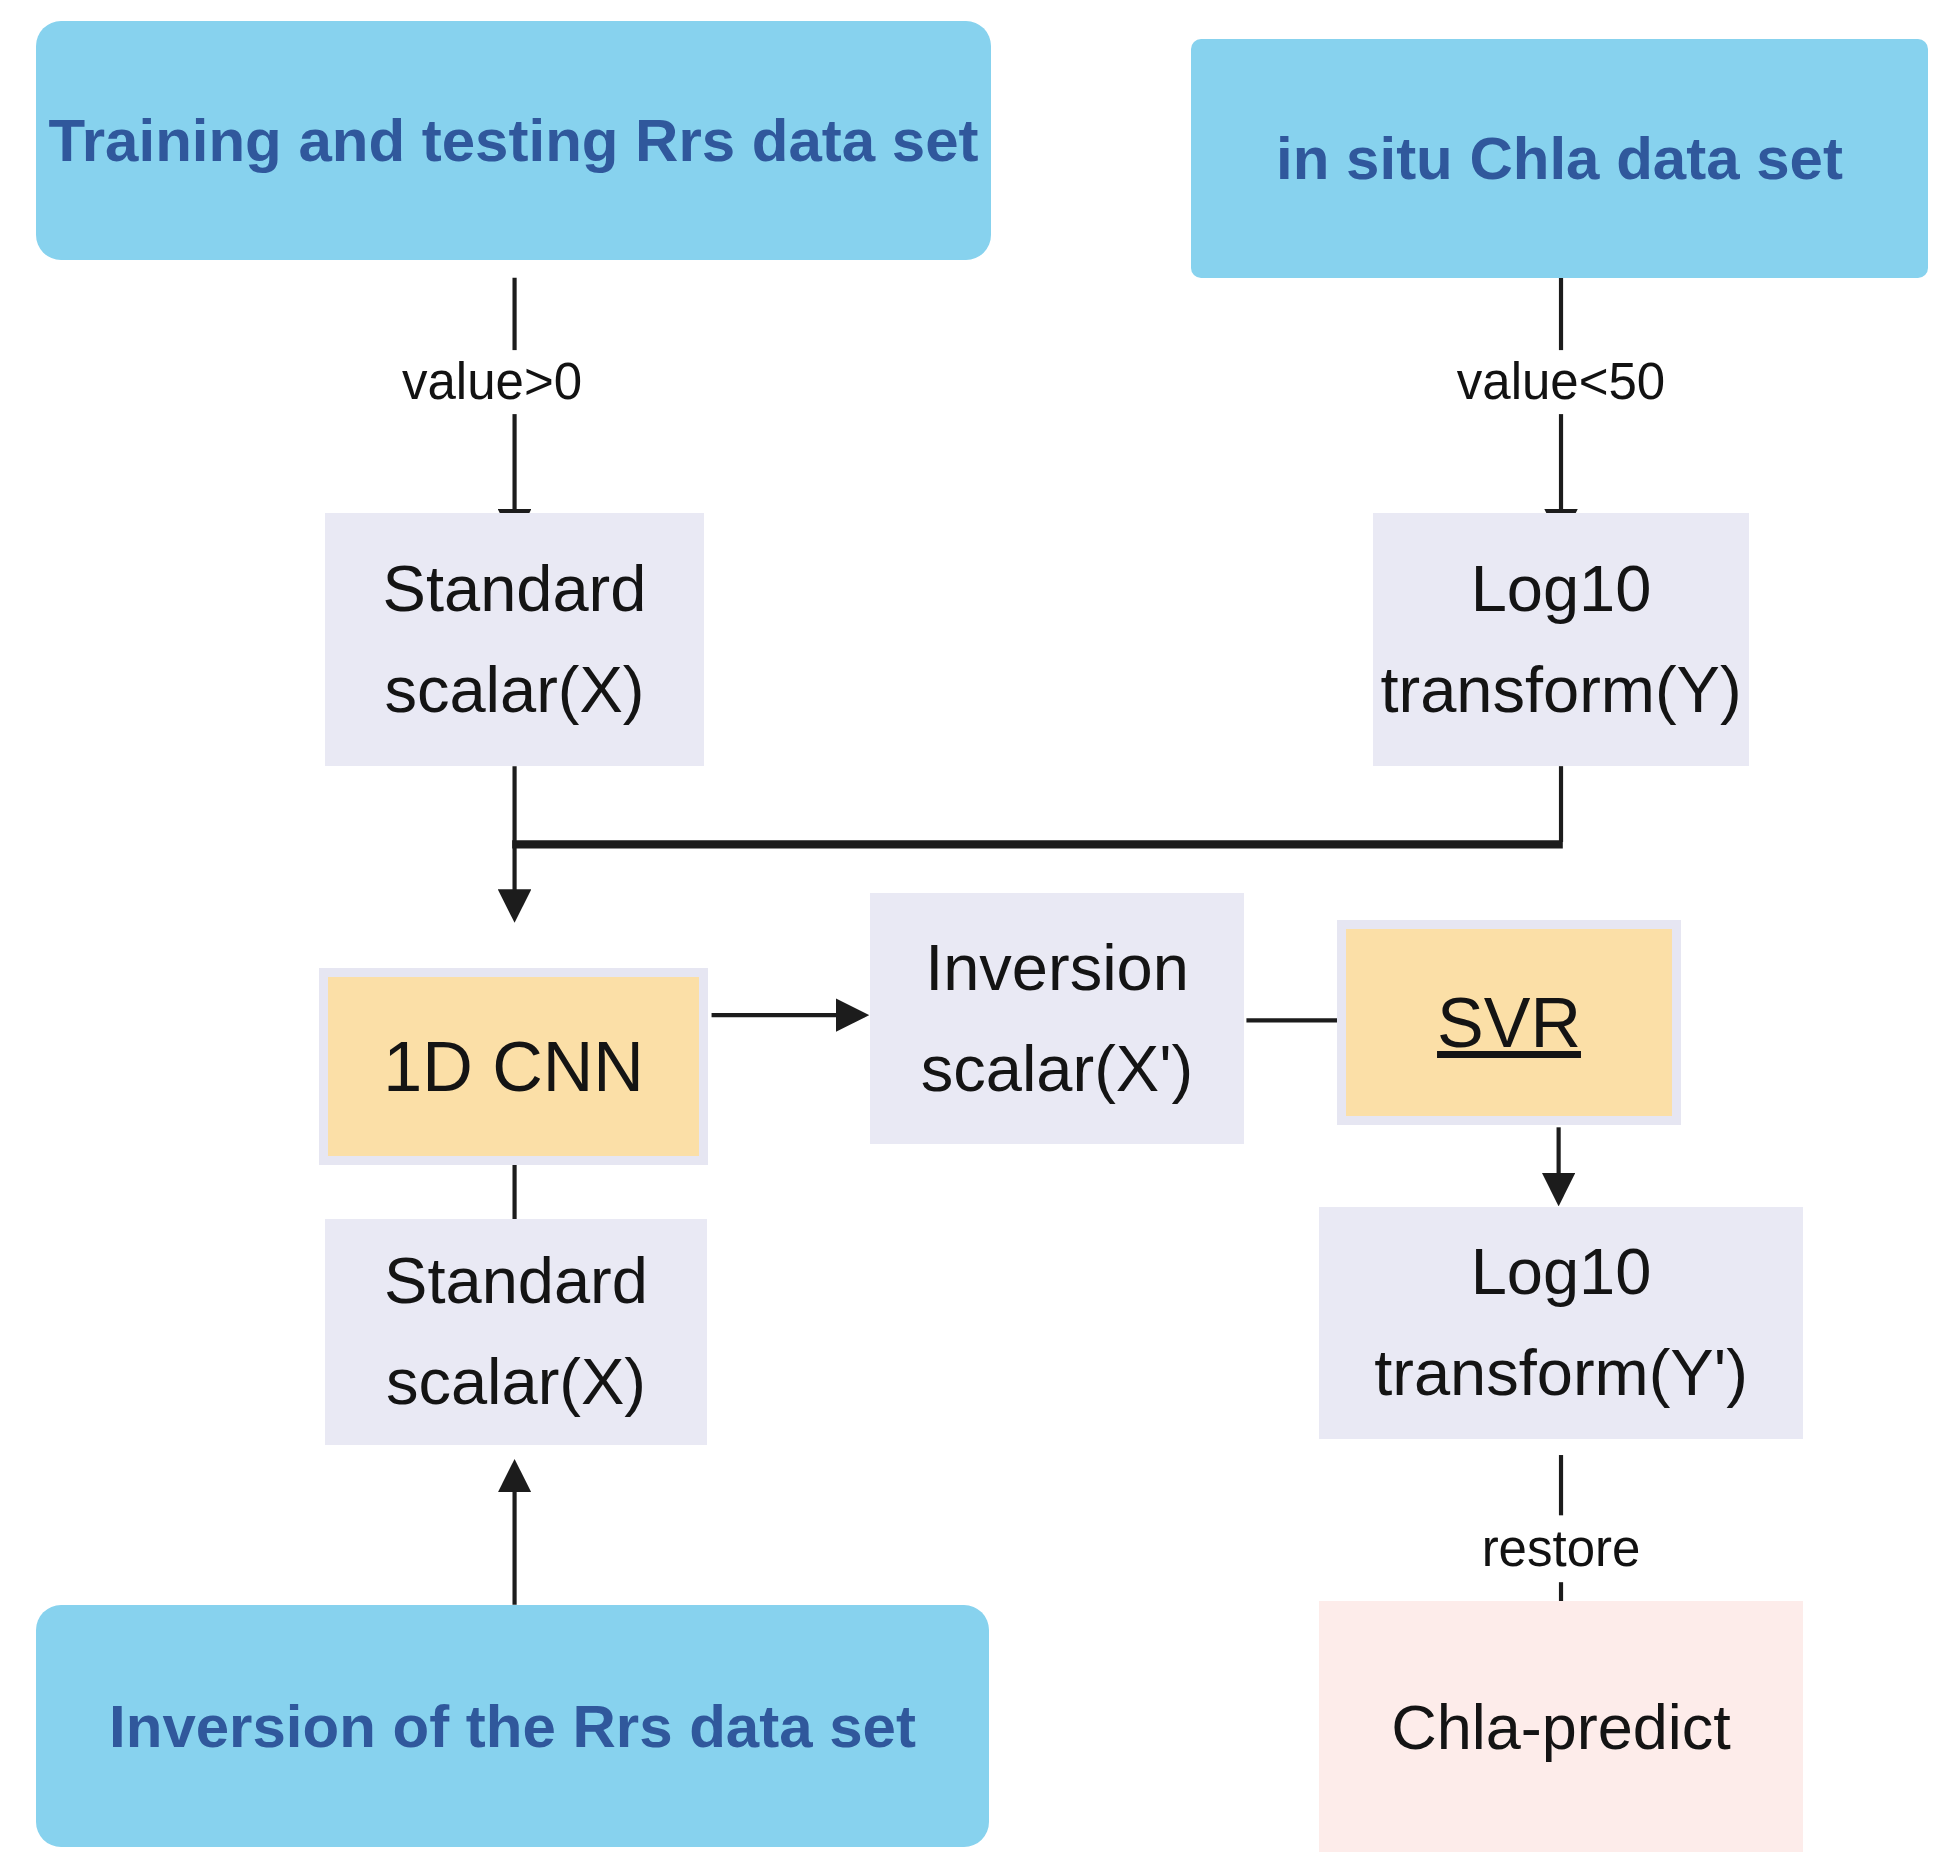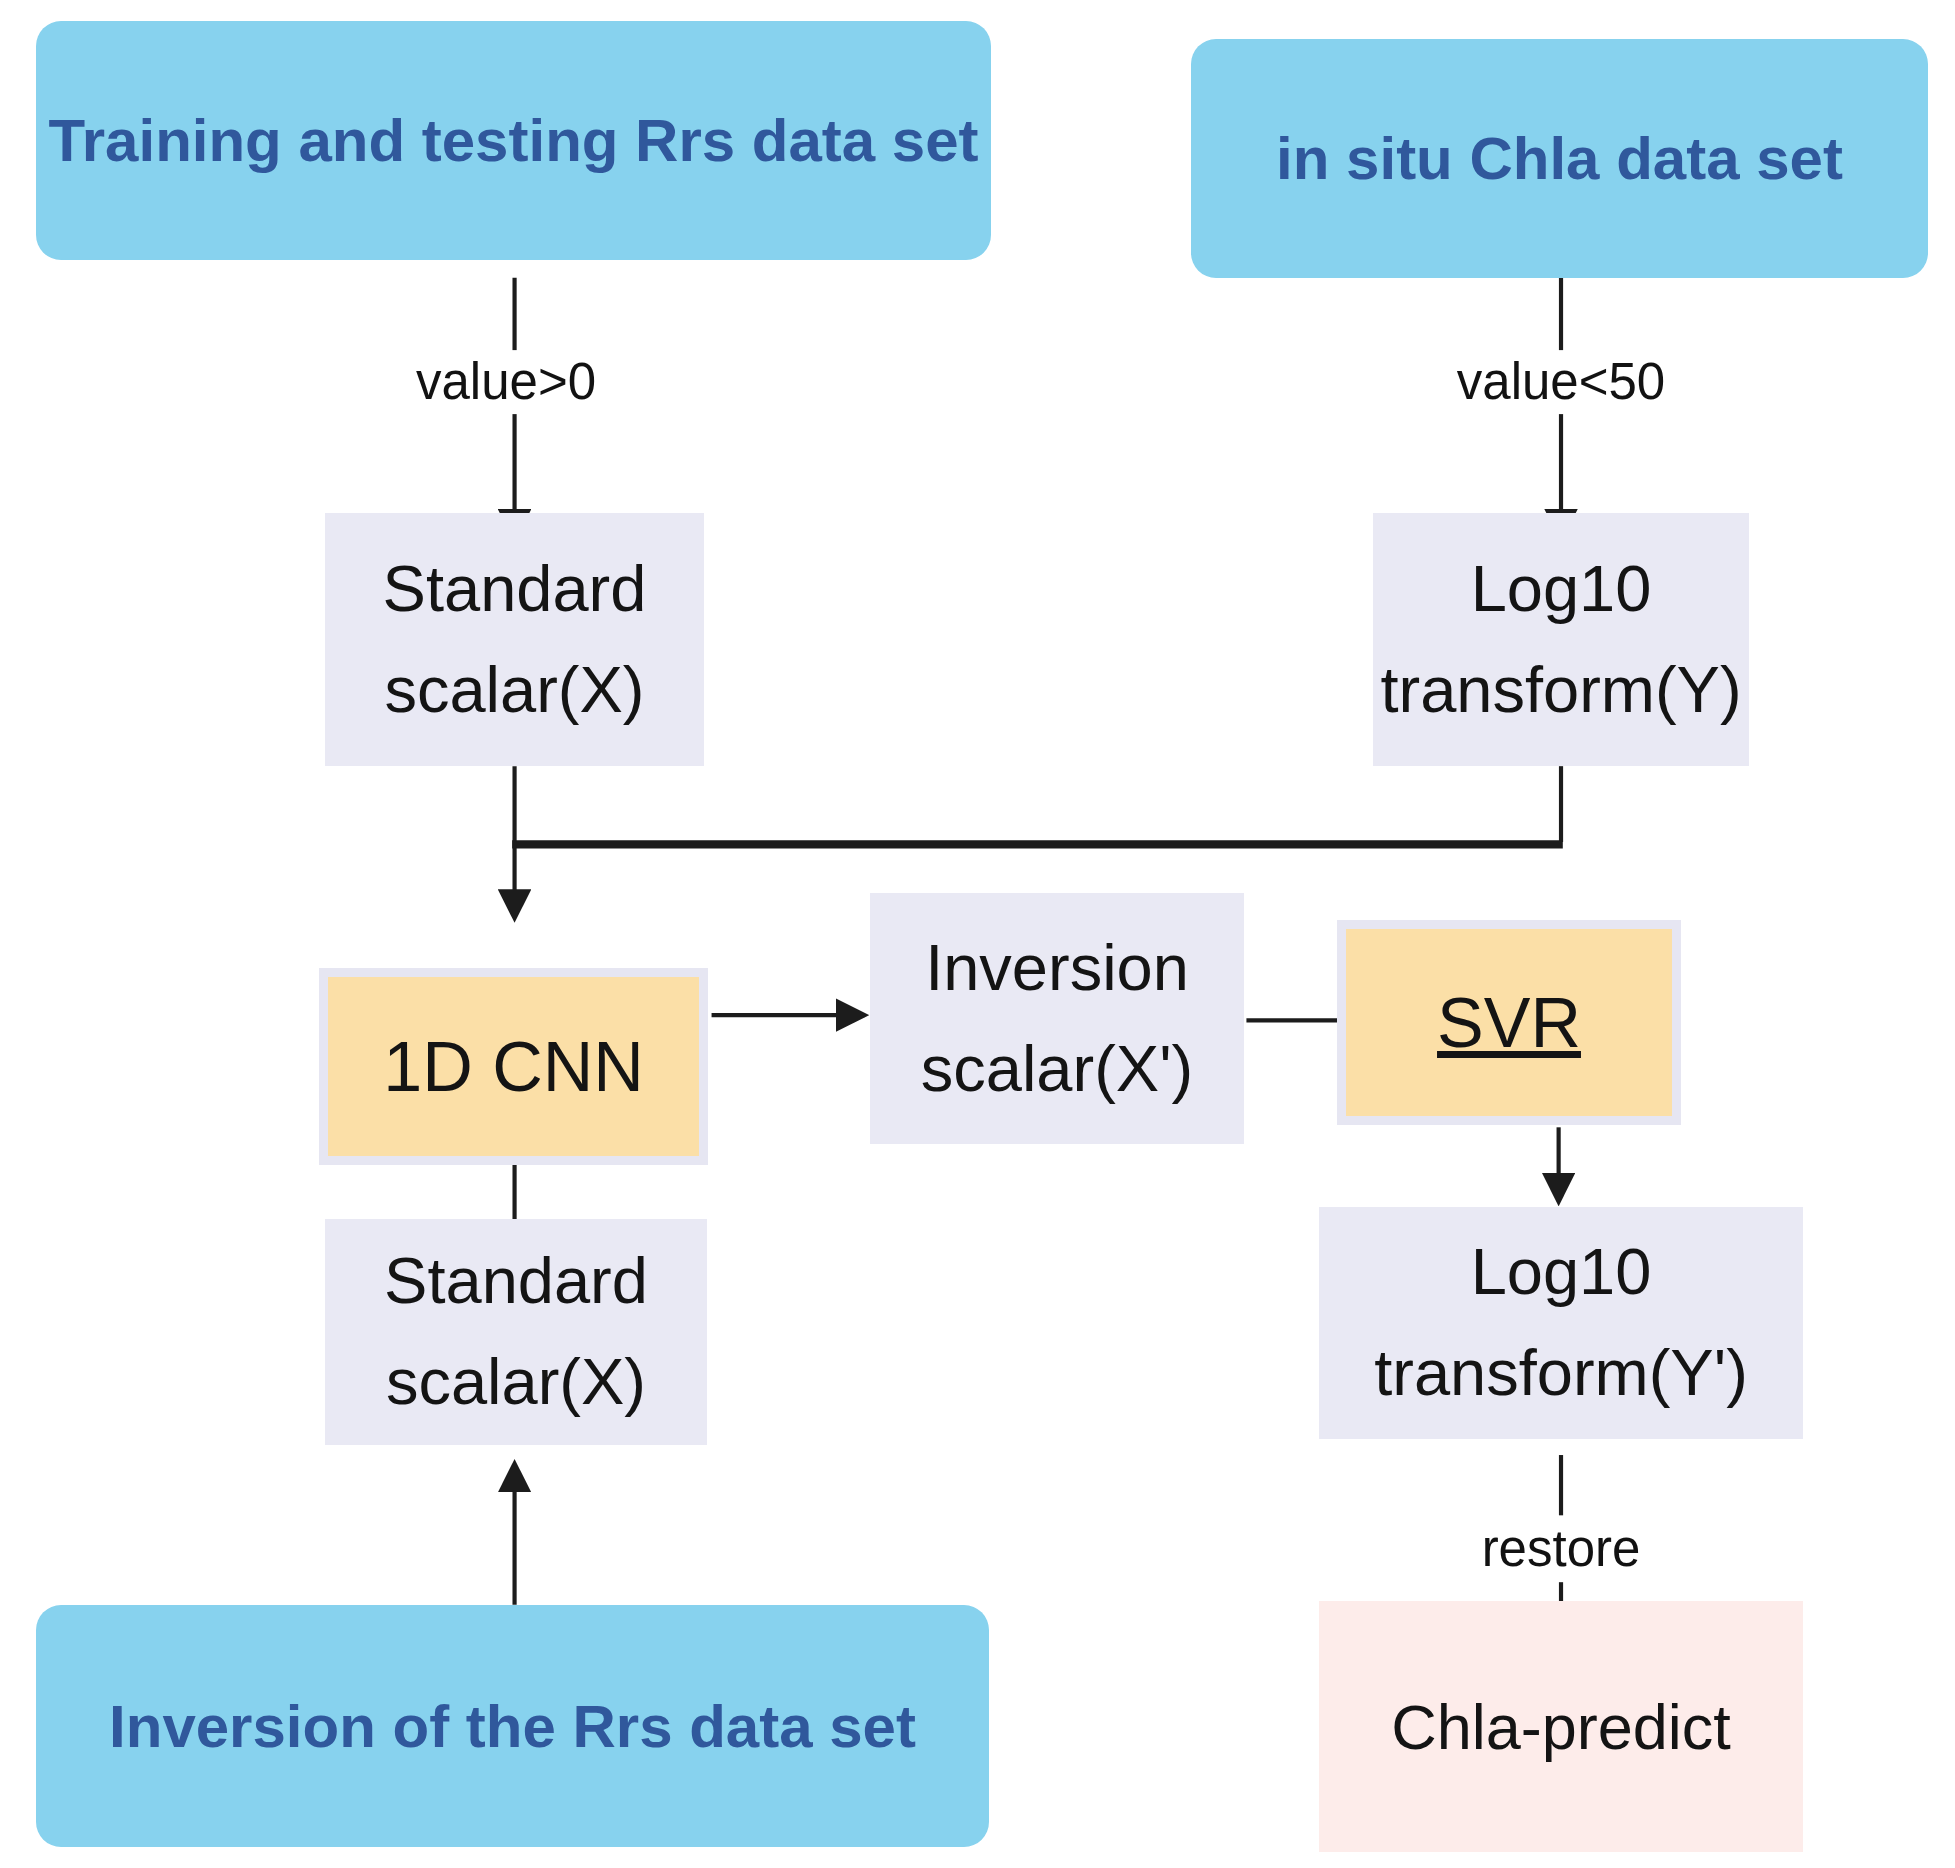--- a/index.html
+++ b/index.html
@@ -89,21 +89,21 @@
     <path d="M2615,2650 L2615,2735" stroke="#1c1c1c" stroke-width="7" fill="none" marker-end="url(#arrow)"></path>
 
     <path d="M862,2688 L862,2452" stroke="#1c1c1c" stroke-width="7" fill="none" marker-end="url(#arrow)"></path>
     <path d="M862,2042 L862,1877" stroke="#1c1c1c" stroke-width="7" fill="none" marker-end="url(#arrow)"></path>
   </svg>
 
   <div class="node node-source" style="left:36px;top:21px;width:955px;height:239px;">
     <span>Training and testing Rrs data set</span>
   </div>
 
-  <div class="node node-source" style="left:1191px;top:39px;width:737px;height:239px;">
+  <div class="node node-source" style="left:1191px;top:39px;width:737px;height:239px;border-radius:10px;">
     <span>in situ Chla data set</span>
   </div>
 
   <div class="node node-process" style="left:325px;top:513px;width:379px;height:253px;padding:0 36px;">
     <span>Standard scalar(X)</span>
   </div>
 
   <div class="node node-process" style="left:1373px;top:513px;width:376px;height:253px;padding:0 22px;">
     <span>Log10 transform(Y)</span>
   </div>
@@ -129,20 +129,20 @@
   </div>
 
   <div class="node node-process" style="left:325px;top:1219px;width:382px;height:226px;padding:0 36px;">
     <span>Standard scalar(X)</span>
   </div>
 
   <div class="node node-source" style="left:36px;top:1605px;width:953px;height:242px;">
     <span>Inversion of the Rrs data set</span>
   </div>
 
-  <div class="edge-label" style="left:506px;top:382px;">value&gt;0</div>
+  <div class="edge-label" style="left:492px;top:382px;">value&gt;0</div>
 
   <div class="edge-label" style="left:1561px;top:382px;">value&lt;50</div>
 
   <div class="edge-label" style="left:1561px;top:1549px;">restore</div>
 
 </div>
 
 
 </body></html>

